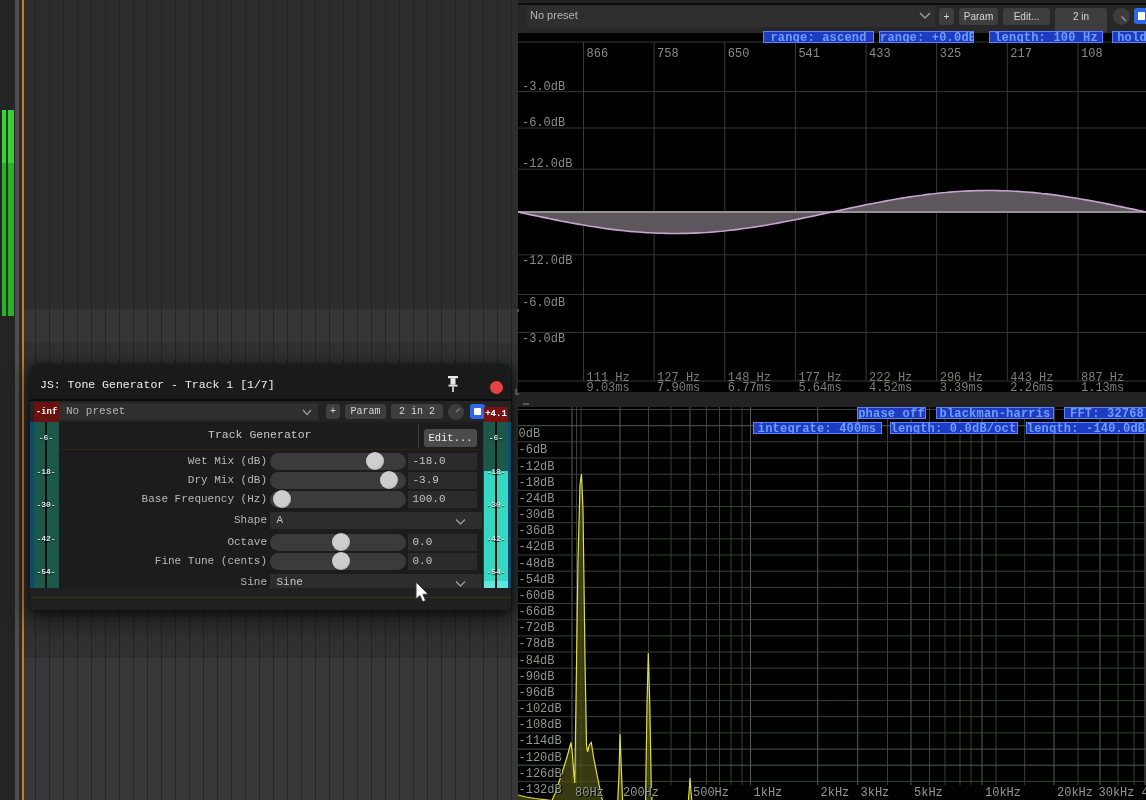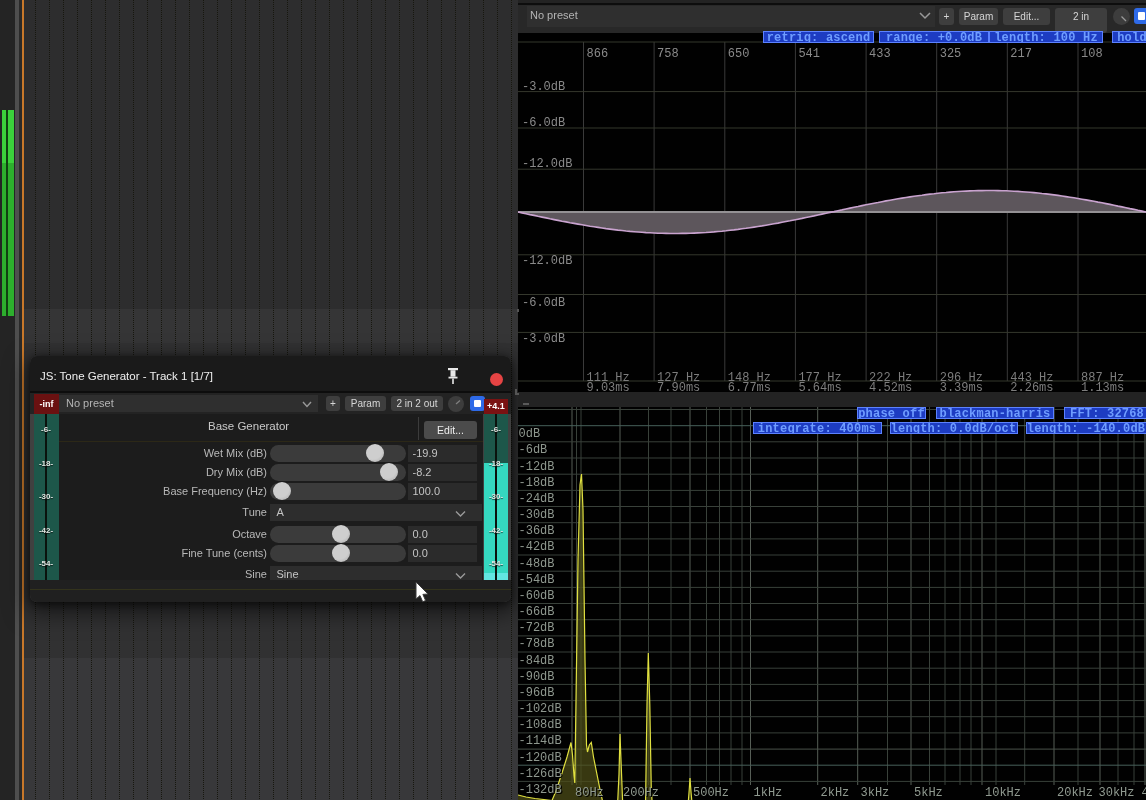--- a/index.html
+++ b/index.html
@@ -11,21 +11,21 @@
 #band3{left:0;top:343px;width:518px;height:315px;background:#313132;}
 #band4{left:0;top:658px;width:518px;height:142px;background:#38383a;}
 #tcp{left:0;top:0;width:15px;height:800px;background:#242424;}
 #scrollst{left:15px;top:0;width:4px;height:800px;background:#4e4e4e;}
 #gapst{left:19px;top:0;width:2.5px;height:800px;background:#2a2a2a;}
 #orange{left:21.5px;top:0;width:2px;height:800px;background:#c8782a;}
 #meterL1{left:2px;top:110px;width:11.5px;height:53px;background:#3bd13b;}
 #meterL2{left:2px;top:163px;width:11.5px;height:153px;background:#2dae2d;}
 #meterLdiv{left:6.4px;top:110px;width:1.2px;height:206px;background:#114011;}
 
-#win{left:30px;top:356px;width:481px;height:246px;background:#404040;border-radius:7px;box-shadow:0 8px 22px 4px rgba(0,0,0,0.5), 0 2px 8px rgba(0,0,0,0.6);}
+#win{left:30px;top:364px;width:481px;height:246px;background:#0c4a6e;border-radius:7px;box-shadow:0 8px 22px 4px rgba(0,0,0,0.5), 0 2px 8px rgba(0,0,0,0.6);font-family:Liberation Mono, monospace;}
 #titlebar{left:0;top:0;width:481px;height:35px;background:#1a1a1a;border-radius:7px 7px 0 0;}
 #titletext{left:10px;top:14px;font-size:11.5px;color:#efefef;}
 #titlediv{left:0;top:35px;width:481px;height:2px;background:#0d0d0d;}
 #toolrow{left:0;top:37px;width:481px;height:21px;background:#232323;}
 #panel{left:29px;top:58px;width:424px;height:172px;background:#1c1c1c;}
 #winbot{left:0;top:224px;width:481px;height:22px;background:#202020;border-radius:0 0 7px 7px;}
 .btn{background:#3e3e3e;border-radius:3px;color:#d6d6d6;font-size:10px;text-align:center;}
 .tick{width:24px;text-align:center;font-size:8px;font-weight:bold;color:#e2e6e2;text-shadow:0 1px 1px rgba(0,0,0,0.7);}
 .lbl{width:237px;text-align:right;font-size:11px;color:#b8b8b8;}
 .slider{left:239.5px;width:136px;height:17px;background:#3b3b3b;border-radius:8.5px;}
@@ -97,28 +97,28 @@
   <div class="abs tick" style="left:4px;top:136px;">-30-</div>
   <div class="abs tick" style="left:4px;top:169.5px;">-42-</div>
   <div class="abs tick" style="left:4px;top:202.5px;">-54-</div>
   <div class="abs tick" style="left:454px;top:69px;">-6-</div>
   <div class="abs tick" style="left:454px;top:102.5px;">-18-</div>
   <div class="abs tick" style="left:454px;top:136px;">-30-</div>
   <div class="abs tick" style="left:454px;top:169.5px;">-42-</div>
   <div class="abs tick" style="left:454px;top:202.5px;">-54-</div>
   <div class="abs" id="panel"></div>
 
-  <div class="abs" style="left:178px;top:64px;font-size:11.5px;color:#c9c9c9;">Base Generator</div>
+  <div class="abs" style="left:178px;top:64px;font-size:11.5px;color:#c9c9c9;">Track Generator</div>
   <div class="abs" style="left:387.5px;top:61px;width:1px;height:23px;background:#3c3c3c;"></div>
   <div class="abs" style="left:394px;top:65px;width:53px;height:18px;background:#4b4b4b;border-radius:3px;color:#ececec;font-size:10.5px;text-align:center;line-height:18px;">Edit...</div>
   <div class="abs" style="left:29px;top:84.5px;width:424px;height:1px;background:#2c2817;"></div>
   <div class="abs lbl" style="left:0px;top:90.5px;">Wet Mix (dB)</div>
   <div class="abs lbl" style="left:0px;top:109.5px;">Dry Mix (dB)</div>
   <div class="abs lbl" style="left:0px;top:128.5px;">Base Frequency (Hz)</div>
-  <div class="abs lbl" style="left:0px;top:150px;">Tune</div>
+  <div class="abs lbl" style="left:0px;top:150px;">Shape</div>
   <div class="abs lbl" style="left:0px;top:171.5px;">Octave</div>
   <div class="abs lbl" style="left:0px;top:190.5px;">Fine Tune (cents)</div>
   <div class="abs lbl" style="left:0px;top:212px;">Sine</div>
   <div class="abs slider" style="top:88.5px;">
       <span class="knob" style="left:96.5px;"></span>
     </div>
   <div class="abs slider" style="top:107.5px;">
       <span class="knob" style="left:110.5px;"></span>
     </div>
   <div class="abs slider" style="top:126.5px;">
@@ -131,22 +131,22 @@
   <div class="abs slider" style="top:188.5px;">
       <span class="knob" style="left:62.5px;"></span>
     </div>
   <div class="abs combo" style="top:210px;">Sine</div>
   <svg class="abs" style="left:425px;top:153.5px" width="11" height="8">
       <path d="M1,1.5 L5.5,6 L10,1.5" stroke="#9a9a9a" stroke-width="1.4" fill="none"></path>
     </svg>
   <svg class="abs" style="left:425px;top:215.5px" width="11" height="8">
       <path d="M1,1.5 L5.5,6 L10,1.5" stroke="#9a9a9a" stroke-width="1.4" fill="none"></path>
     </svg>
-  <div class="abs val" style="top:88.5px;">-19.9</div>
-  <div class="abs val" style="top:107.5px;">-8.2</div>
+  <div class="abs val" style="top:88.5px;">-18.0</div>
+  <div class="abs val" style="top:107.5px;">-3.9</div>
   <div class="abs val" style="top:126.5px;">100.0</div>
   <div class="abs val" style="top:169.5px;">0.0</div>
   <div class="abs val" style="top:188.5px;">0.0</div>
   <div class="abs" id="winbot"></div>
   <div class="abs" style="left:0px;top:233px;width:481px;height:1px;background:#33331c;"></div>
 </div>
 
 <div class="abs" id="rpanel" style="left:518px;top:0;width:628px;height:800px;background:#272727;"></div>
 
 <svg class="abs" style="left:518px;top:0" width="628" height="397">
@@ -343,22 +343,22 @@
 <div class="abs" style="left:1113px;top:8px;width:17px;height:17px;border-radius:50%;background:#3d3d3d;"></div>
 <svg class="abs" style="left:1113px;top:8px" width="17" height="17">
     <line x1="8.5" y1="8.5" x2="13" y2="13" stroke="#9a9a9a" stroke-width="1.3"></line>
   </svg>
 <div class="abs" style="left:1134px;top:8px;width:12px;height:16px;background:#2e6ae8;border-radius:3px 0 0 3px;"></div>
 <div class="abs" style="left:1138px;top:12px;width:7px;height:8px;background:#fff;border-radius:1px;"></div>
 
 <div class="abs" style="left:518px;top:392px;width:628px;height:15px;background:#232323;"></div>
 <div class="abs" style="left:523px;top:402.5px;width:6px;height:2px;background:#5a5a5a;"></div>
 
-<div class="bluebtn" style="left:763px;top:30.5px;width:111px;">retrig: ascend</div>
-<div class="bluebtn" style="left:879px;top:30.5px;width:110px;">range: +0.0dB</div>
+<div class="bluebtn" style="left:763px;top:30.5px;width:111px;">range: ascend</div>
+<div class="bluebtn" style="left:879px;top:30.5px;width:95px;">range: +0.0dB</div>
 <div class="bluebtn" style="left:989px;top:30.5px;width:114px;">length: 100 Hz</div>
 <div class="bluebtn" style="left:1112px;top:30.5px;width:40px;">hold</div>
 
 <div class="bluebtn" style="left:857px;top:406.5px;width:69px;">phase off</div>
 <div class="bluebtn" style="left:936px;top:406.5px;width:118px;">blackman-harris</div>
 <div class="bluebtn" style="left:1064px;top:406.5px;width:86px;">FFT: 32768</div>
 <div class="bluebtn" style="left:752.5px;top:422px;width:129px;">integrate: 400ms</div>
 <div class="bluebtn" style="left:889.5px;top:422px;width:128px;">length: 0.0dB/oct</div>
 <div class="bluebtn" style="left:1025.5px;top:422px;width:121px;">length: -140.0dB</div>
 

